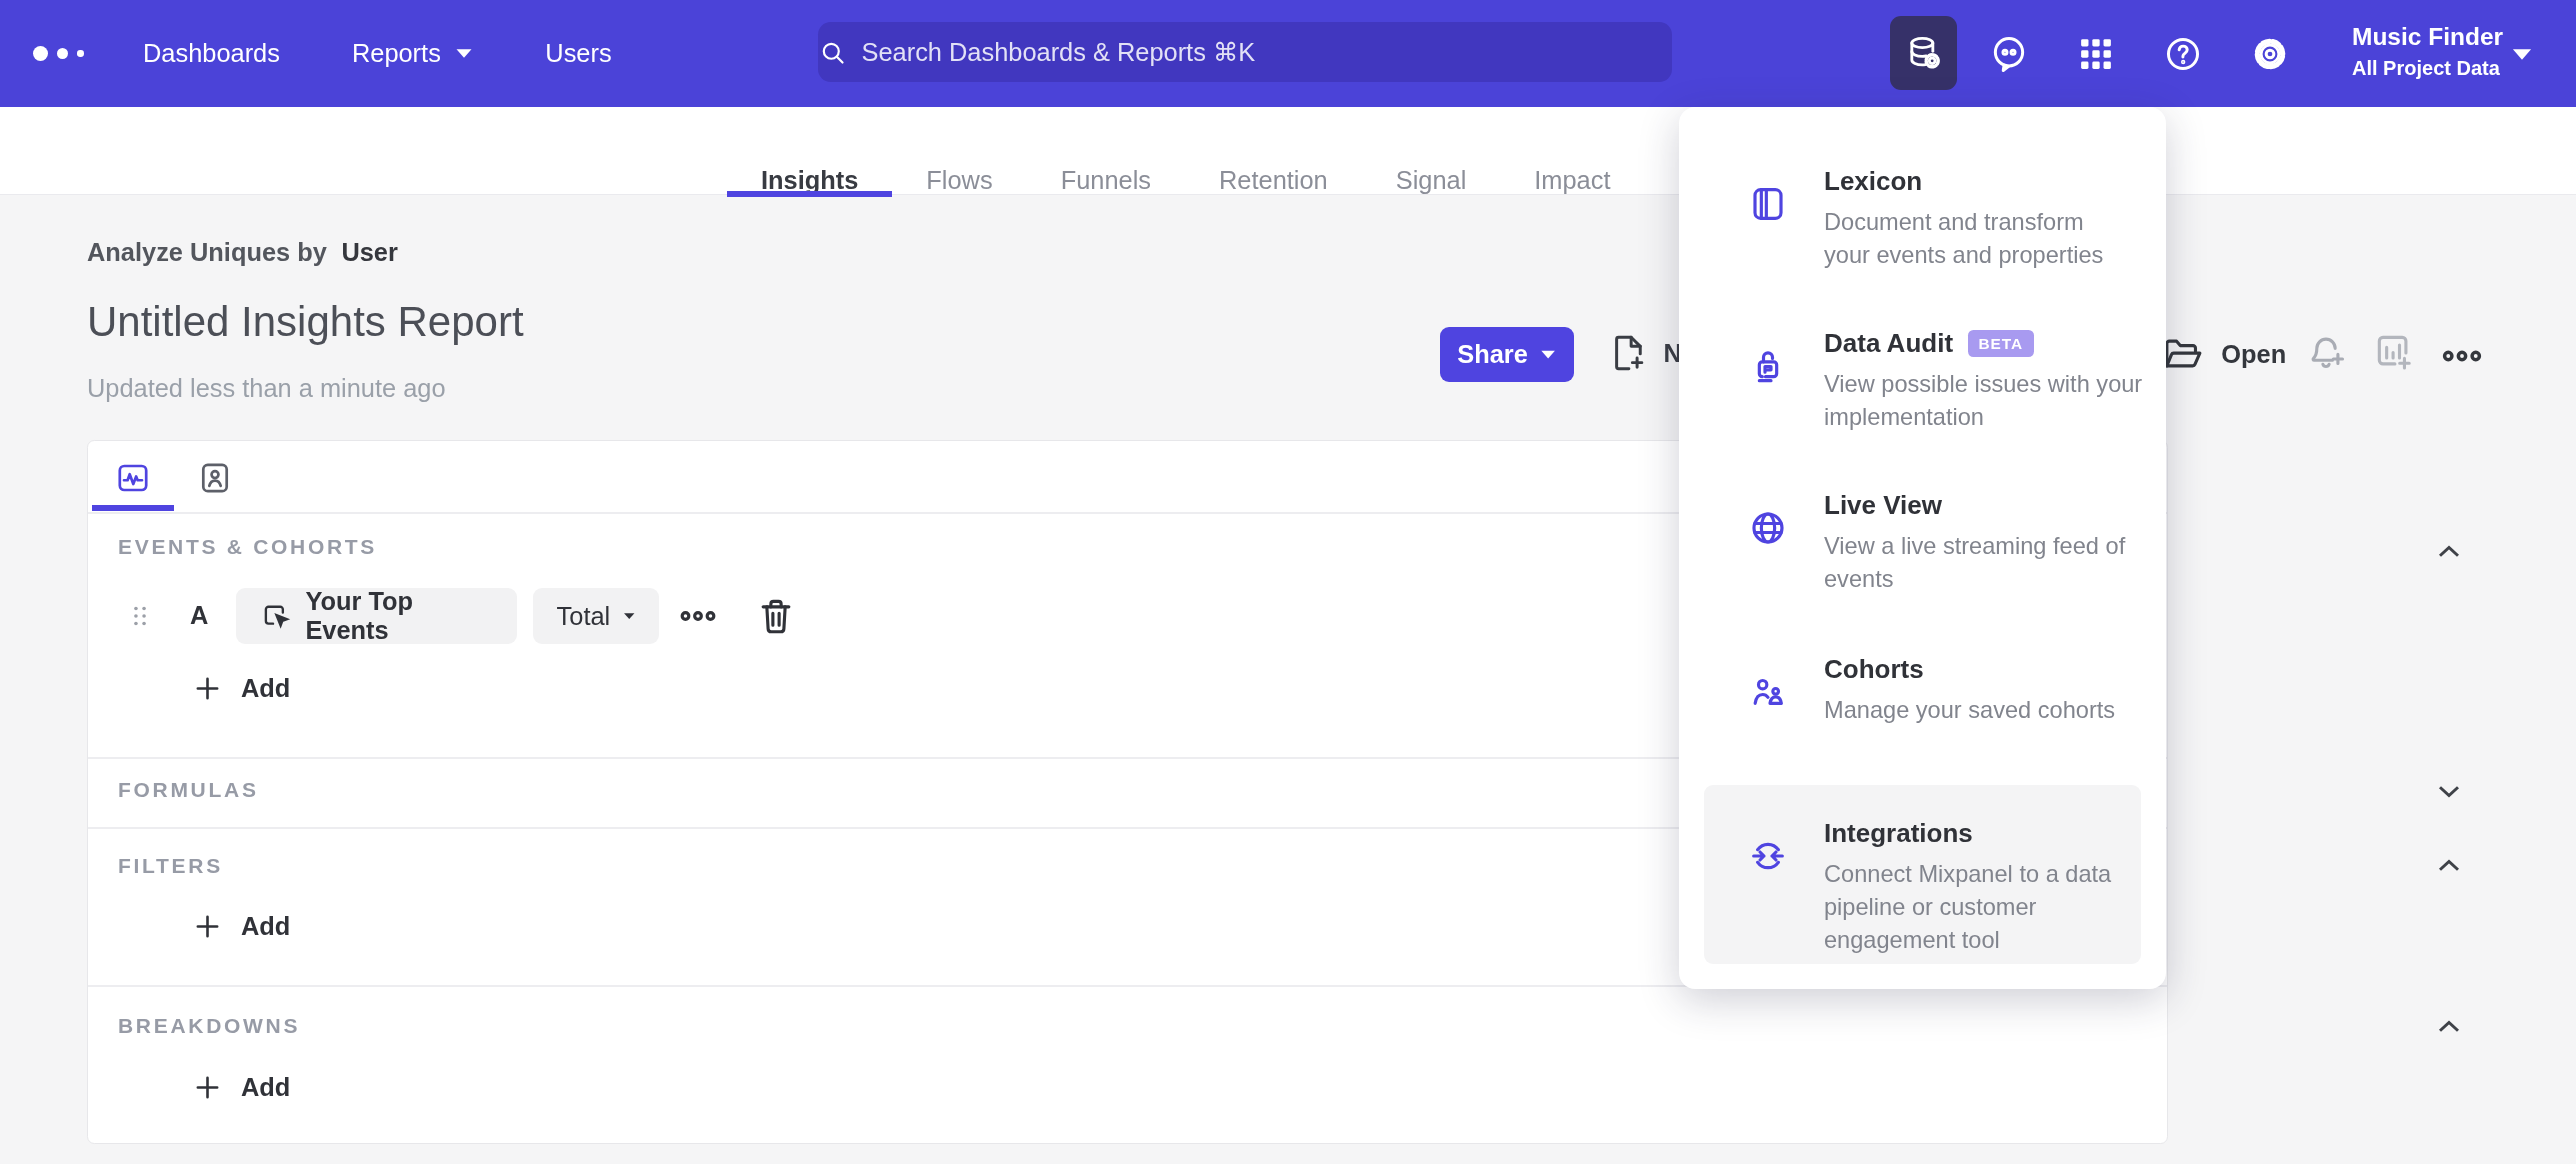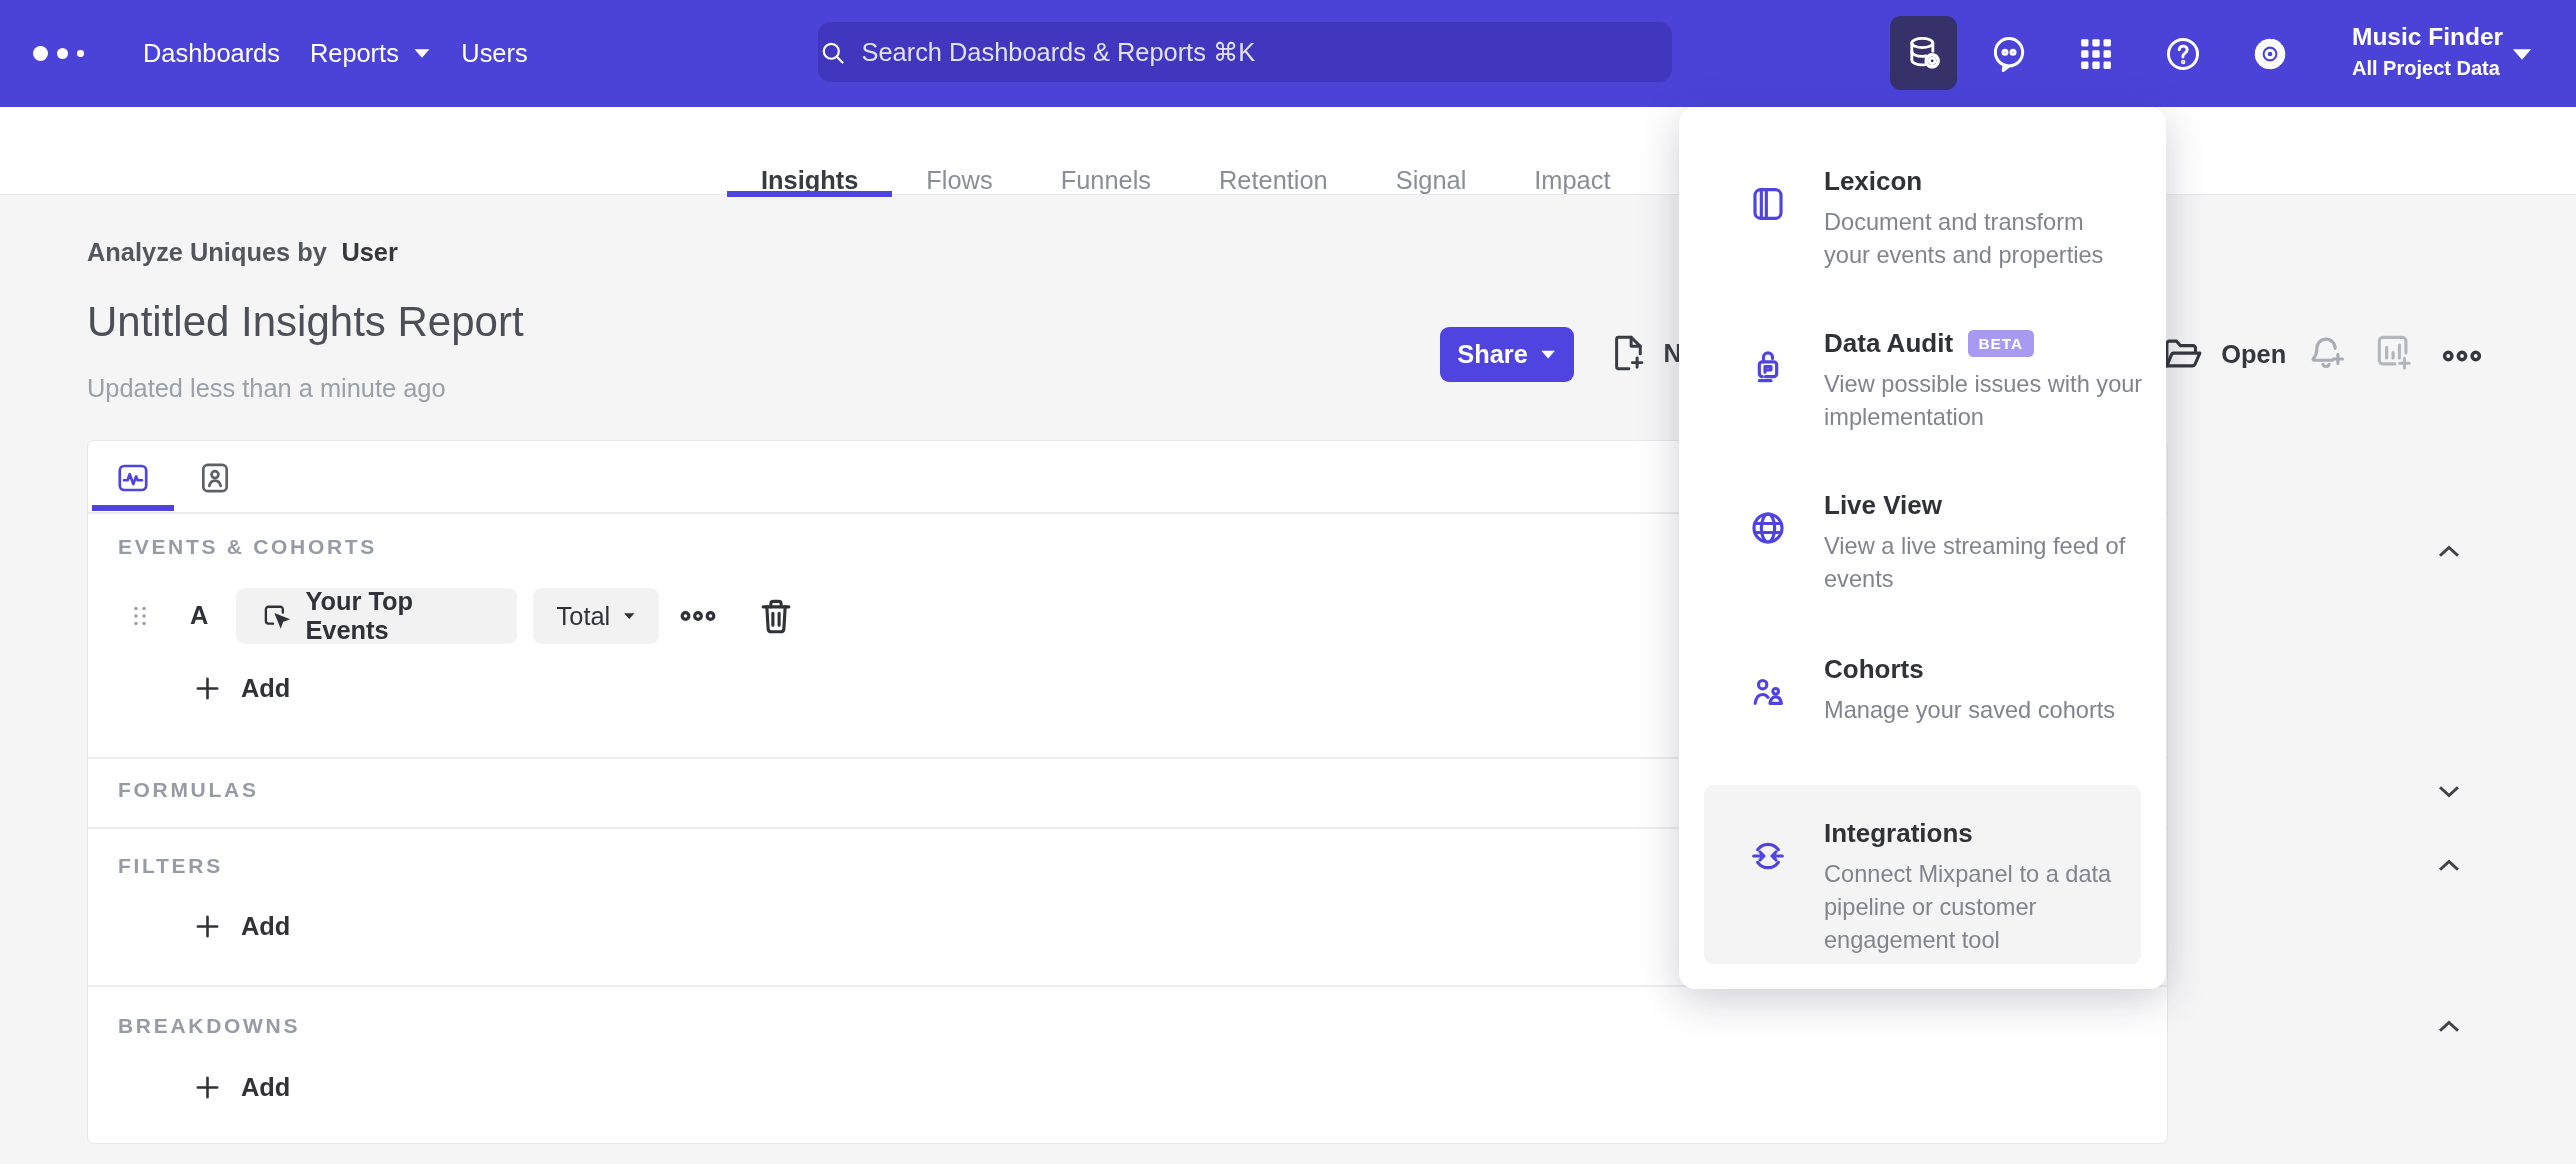--- a/index.html
+++ b/index.html
@@ -17,21 +17,21 @@
   *{box-sizing:border-box;margin:0;padding:0}
   html,body{width:2576px;height:1165px;overflow:hidden}
   body{font-family:"Liberation Sans","DejaVu Sans",sans-serif;background:var(--page_bg);position:relative}
   svg{display:block}
 
   
   .nav{position:absolute;left:0;top:0;width:2576px;height:107px;background:var(--nav_bg);z-index:5}
   .logo{position:absolute;left:33px;top:0;height:107px;display:flex;align-items:center;gap:9px}
   .logo i{display:block;border-radius:50%;background:#fff}
   .logo .d1{width:15.4px;height:15.4px}.logo .d2{width:11px;height:11px}.logo .d3{width:6.3px;height:6.3px}
-  .navlinks{position:absolute;left:143px;top:0;height:107px;display:flex;align-items:center;gap:30px}
+  .navlinks{position:absolute;left:143px;top:0;height:107px;display:flex;align-items:center;gap:72px}
   .navlink{display:flex;align-items:center;gap:14.5px;color:#fff;font-size:25.4px;font-weight:500;cursor:pointer}
   .searchbar{position:absolute;left:818px;top:22px;width:854px;height:60px;background:var(--nav_search_bg);border-radius:12.7px;display:flex;align-items:center;justify-content:flex-start;gap:14.5px}
   .searchbar input{width:428px;background:transparent;border:none;outline:none;color:#fff;font-size:25.4px;font-family:inherit}
   .searchbar input::placeholder{color:rgba(255,255,255,.85)}
   .navicon{position:absolute;top:33px;width:42px;height:42px;color:#fff;cursor:pointer}
   .nav-active-btn{position:absolute;left:1890px;top:16.3px;width:67px;height:74px;border-radius:11px;background:var(--nav_active_bg);display:flex;align-items:center;justify-content:center;color:#fff;cursor:pointer}
   .project{position:absolute;left:2352px;top:22px;color:#fff;cursor:pointer;line-height:1.2}
   .project .pname{font-size:24.5px;font-weight:700}
   .project .pscope{font-size:20px;font-weight:700;margin-top:5px}
   .project-caret{position:absolute;left:2511px;top:47px;color:#fff}

